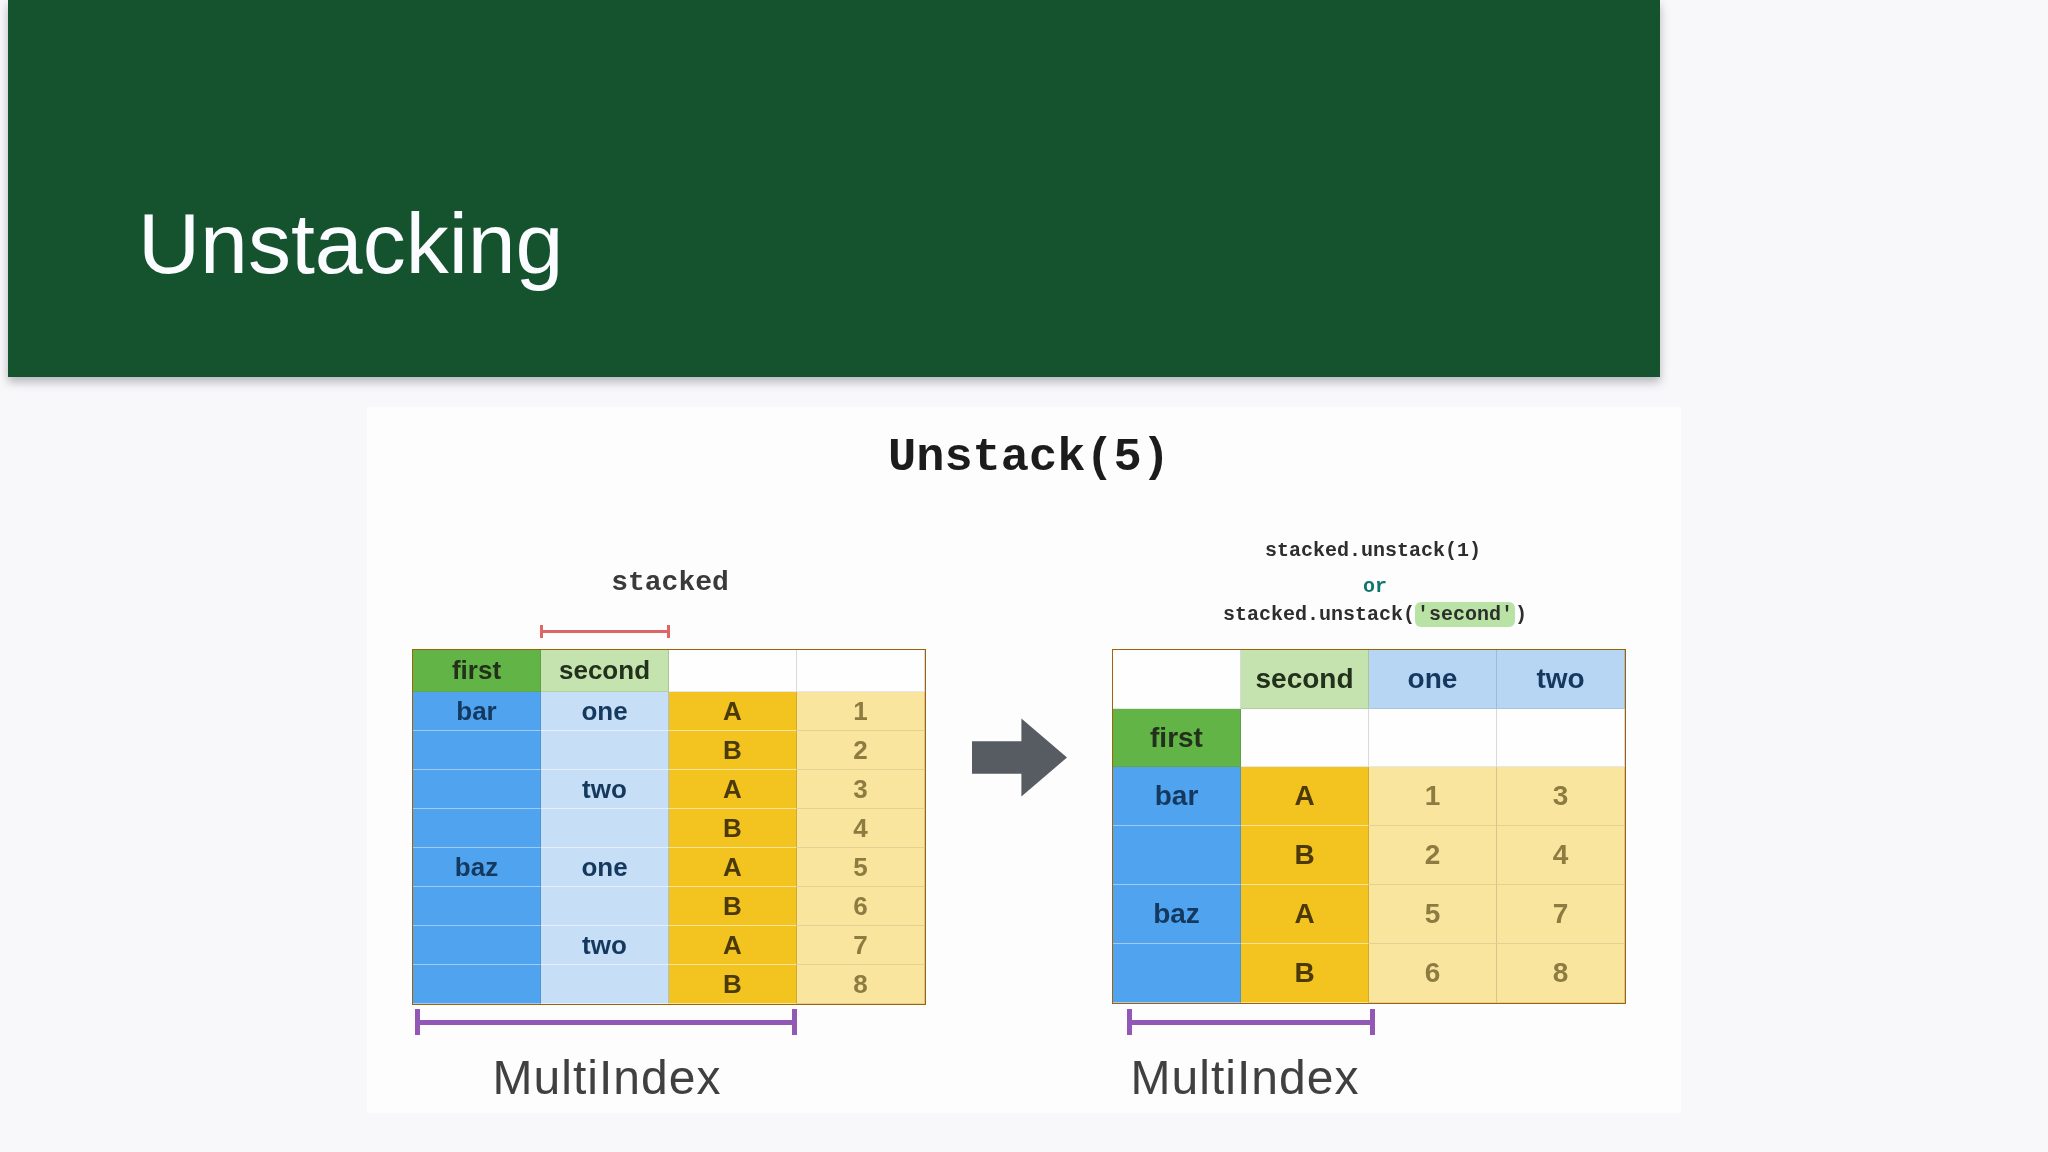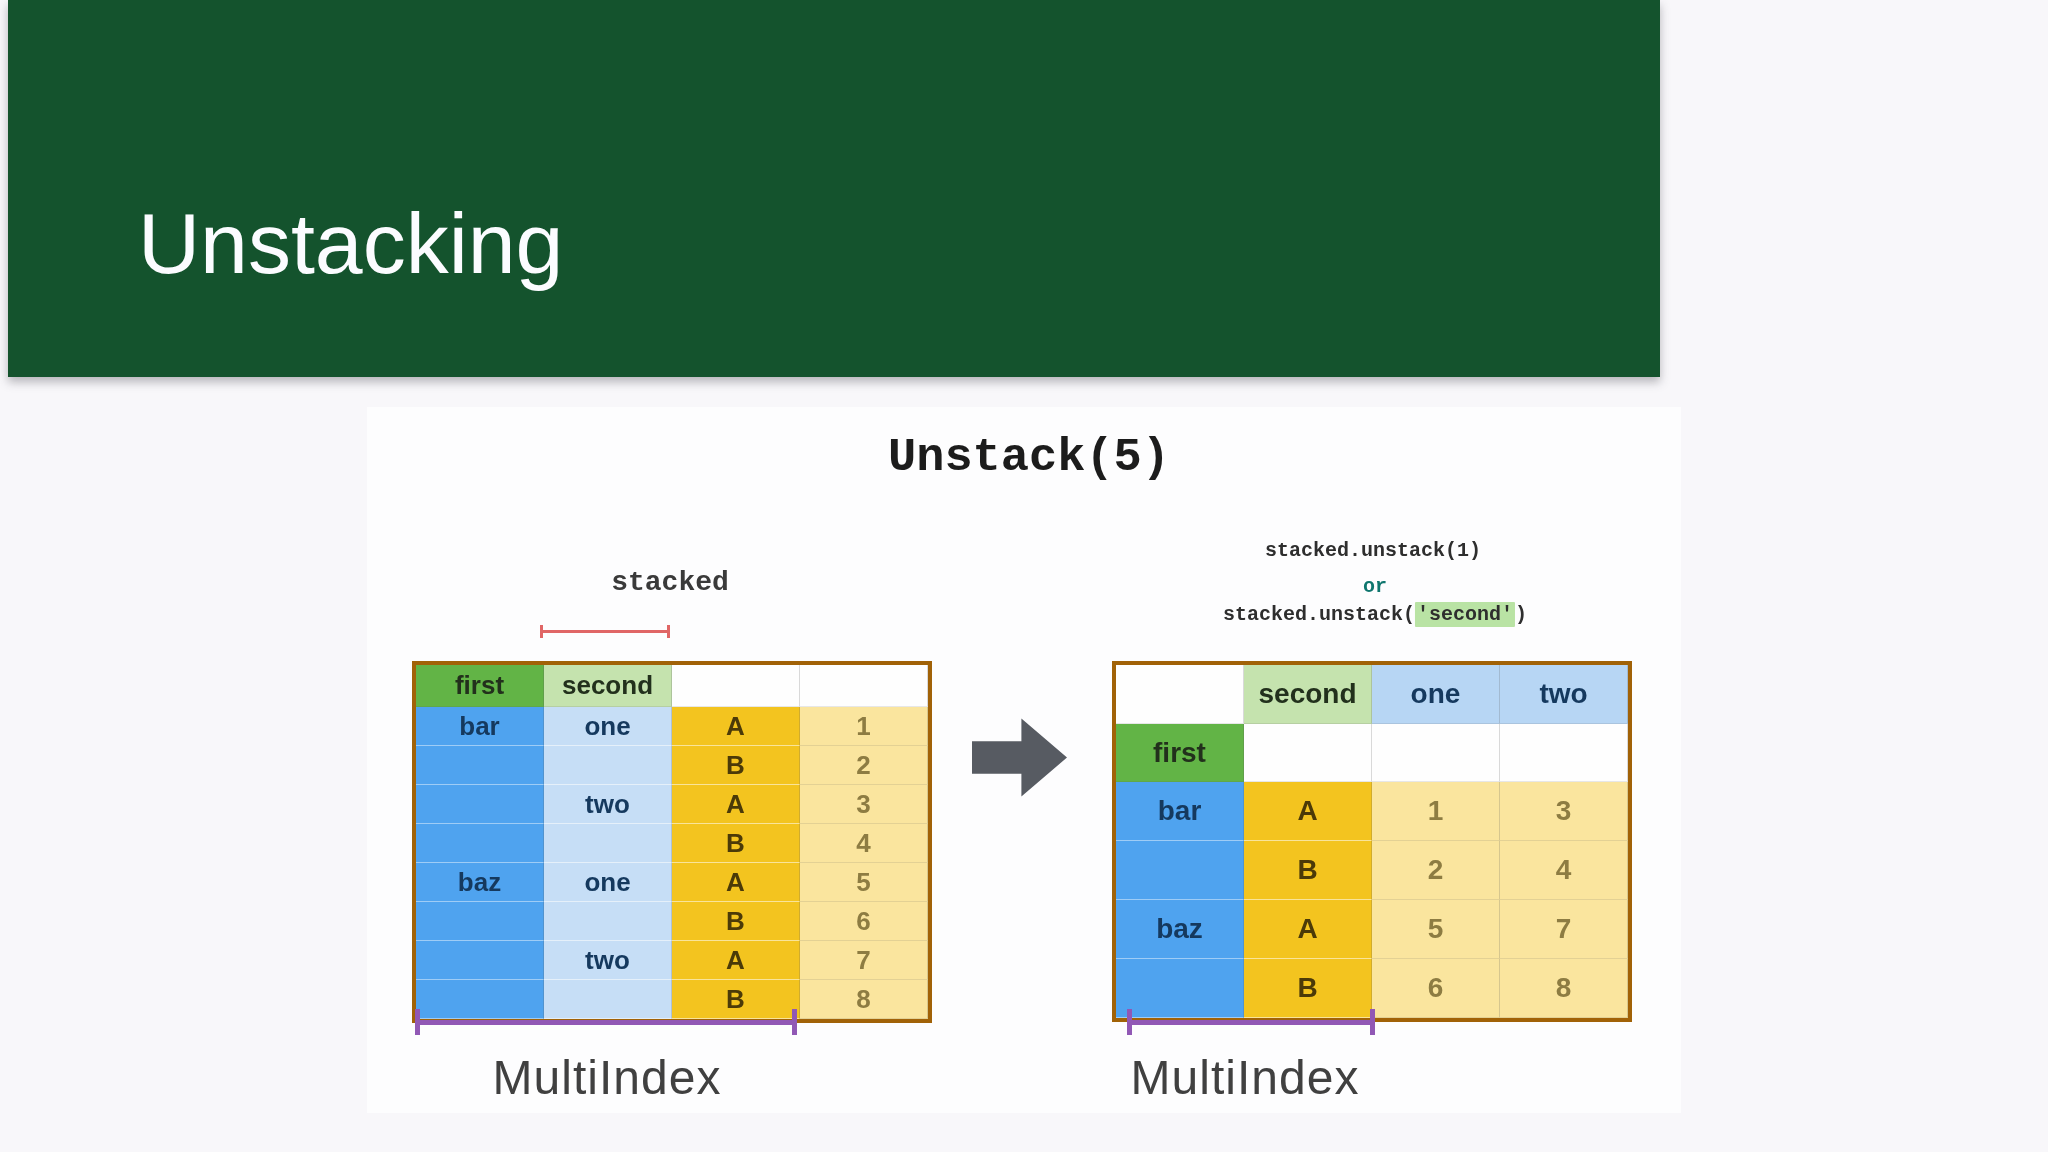--- a/index.html
+++ b/index.html
@@ -33,21 +33,21 @@
   .stacked-label {
     position:absolute; left:303px; top:160px; transform:translateX(-50%);
     font-size:28px; font-weight:bold; color:#3a3a3a;
   }
 
   .code { position:absolute; transform:translateX(-50%); white-space:nowrap;
           font-size:20px; font-weight:bold; color:#2e2e2e; }
   .code-1 { left:1006px; top:132px; }
   .code-or { left:1008px; top:168px; font-size:20px; color:#0f766e; }
   .code-2 { left:1008px; top:196px; }
-  .hl { background:#b9e3a4; border-radius:1px; padding:1px 2px; }
+  .hl { background:#b9e3a4; border-radius:6px; padding:1px 2px; }
 
   
   .bracket { position:absolute; }
   .bracket::before,.bracket::after { content:""; position:absolute; }
   .bracket-red { width:130px; height:3px; left:173px; top:223px; background:#e06666; }
   .bracket-red::before,.bracket-red::after { width:3px; height:13px; top:-5px; background:#e06666; }
   .bracket-red::before { left:0; } .bracket-red::after { right:0; }
   .bracket-purple { height:5px; background:#9158b5; }
   .bracket-purple::before,.bracket-purple::after { width:5px; height:26px; top:-11px; background:#9158b5; }
   .bracket-purple::before { left:0; } .bracket-purple::after { right:0; }
@@ -57,21 +57,21 @@
   .mi-label { position:absolute; transform:translateX(-50%); font-size:48px;
               color:#404040; letter-spacing:1px; }
   .mi-left  { left:240px; top:643px; }
   .mi-right { left:878px; top:643px; }
 
   
   .arrow { position:absolute; left:605px; top:303px; width:95px; height:95px; }
 
   
   .tbl { position:absolute; display:grid; grid-template-columns:repeat(4,128px);
-         border:4px solid #a16207; background:#a16207;margin-top:12px; }
+         border:1px solid #a16207; background:#a16207; }
   .tbl-left  { left:45px;  top:242px; grid-template-rows:42px repeat(8,39px); }
   .tbl-right { left:745px; top:242px; grid-template-rows:59px 58px repeat(4,59px); }
   .tbl > div { display:flex; align-items:center; justify-content:center;
                font-weight:bold; overflow:hidden;
                border-right:1px solid rgba(90,90,90,0.22);
                border-bottom:1px solid rgba(90,90,90,0.14); }
   .tbl-left  > div { font-size:26px; }
   .tbl-right > div { font-size:28px; }
 
   .c-green  { background:#62b446; }

